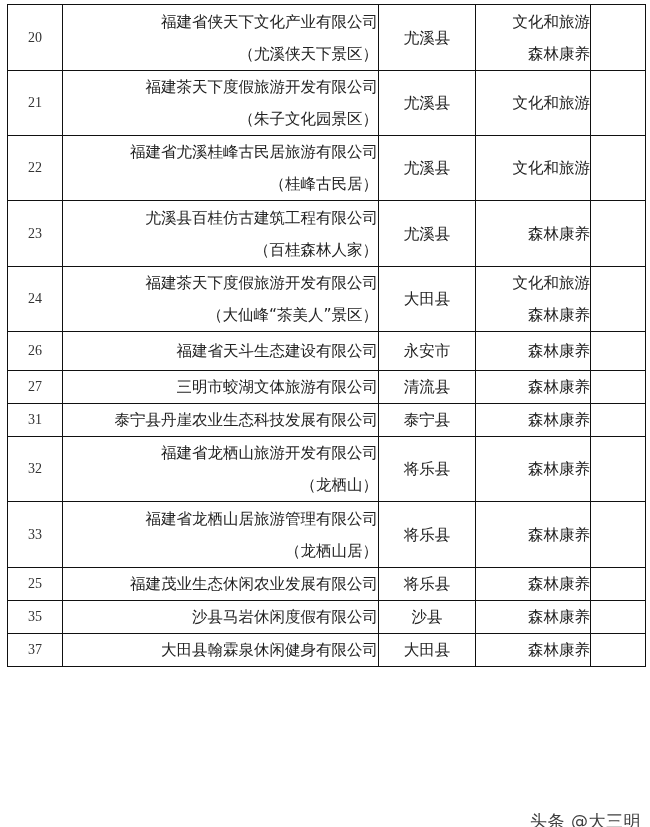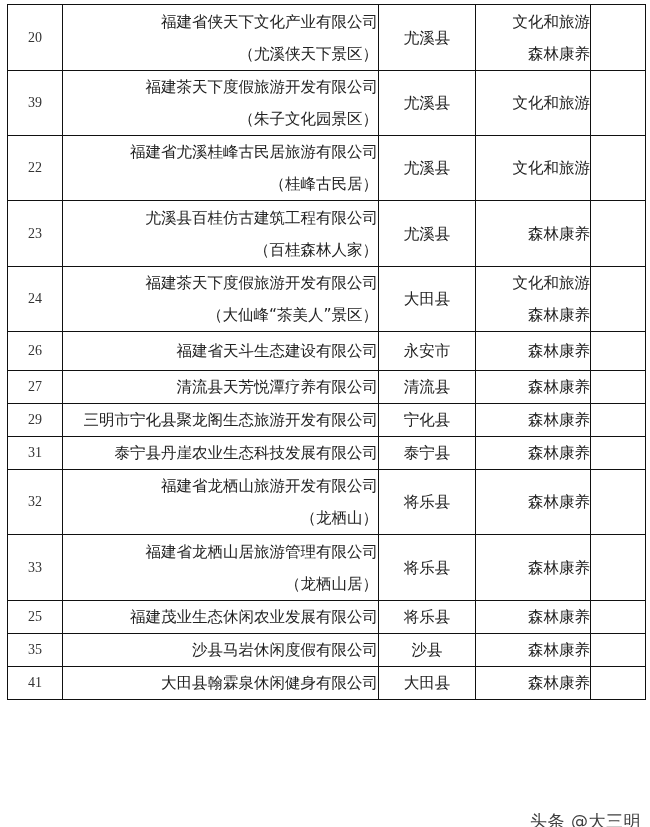--- a/index.html
+++ b/index.html
@@ -34,21 +34,21 @@
             <span class="line">（尤溪侠天下景区）</span>
           </td>
           <td>尤溪县</td>
           <td>
             <span class="line">文化和旅游</span>
             <span class="line">森林康养</span>
           </td>
           <td></td>
         </tr>
         <tr style="height: 65px;">
-          <td class="num">39</td>
+          <td class="num">21</td>
           <td>
             <span class="line">福建茶天下度假旅游开发有限公司</span>
             <span class="line">（朱子文化园景区）</span>
           </td>
           <td>尤溪县</td>
           <td>
             <span class="line">文化和旅游</span>
           </td>
           <td></td>
         </tr>
@@ -96,34 +96,23 @@
           </td>
           <td>永安市</td>
           <td>
             <span class="line">森林康养</span>
           </td>
           <td></td>
         </tr>
         <tr style="height: 32px;">
           <td class="num">27</td>
           <td>
-            <span class="line">清流县天芳悦潭疗养有限公司</span>
+            <span class="line">三明市蛟湖文体旅游有限公司</span>
           </td>
           <td>清流县</td>
-          <td>
-            <span class="line">森林康养</span>
-          </td>
-          <td></td>
-        </tr>
-        <tr style="height: 33px;">
-          <td class="num">29</td>
-          <td>
-            <span class="line">三明市宁化县聚龙阁生态旅游开发有限公司</span>
-          </td>
-          <td>宁化县</td>
           <td>
             <span class="line">森林康养</span>
           </td>
           <td></td>
         </tr>
         <tr style="height: 33px;">
           <td class="num">31</td>
           <td>
             <span class="line">泰宁县丹崖农业生态科技发展有限公司</span>
           </td>
@@ -173,21 +162,21 @@
           <td>
             <span class="line">沙县马岩休闲度假有限公司</span>
           </td>
           <td>沙县</td>
           <td>
             <span class="line">森林康养</span>
           </td>
           <td></td>
         </tr>
         <tr style="height: 33px;">
-          <td class="num">41</td>
+          <td class="num">37</td>
           <td>
             <span class="line">大田县翰霖泉休闲健身有限公司</span>
           </td>
           <td>大田县</td>
           <td>
             <span class="line">森林康养</span>
           </td>
           <td></td>
         </tr>
       </tbody>

